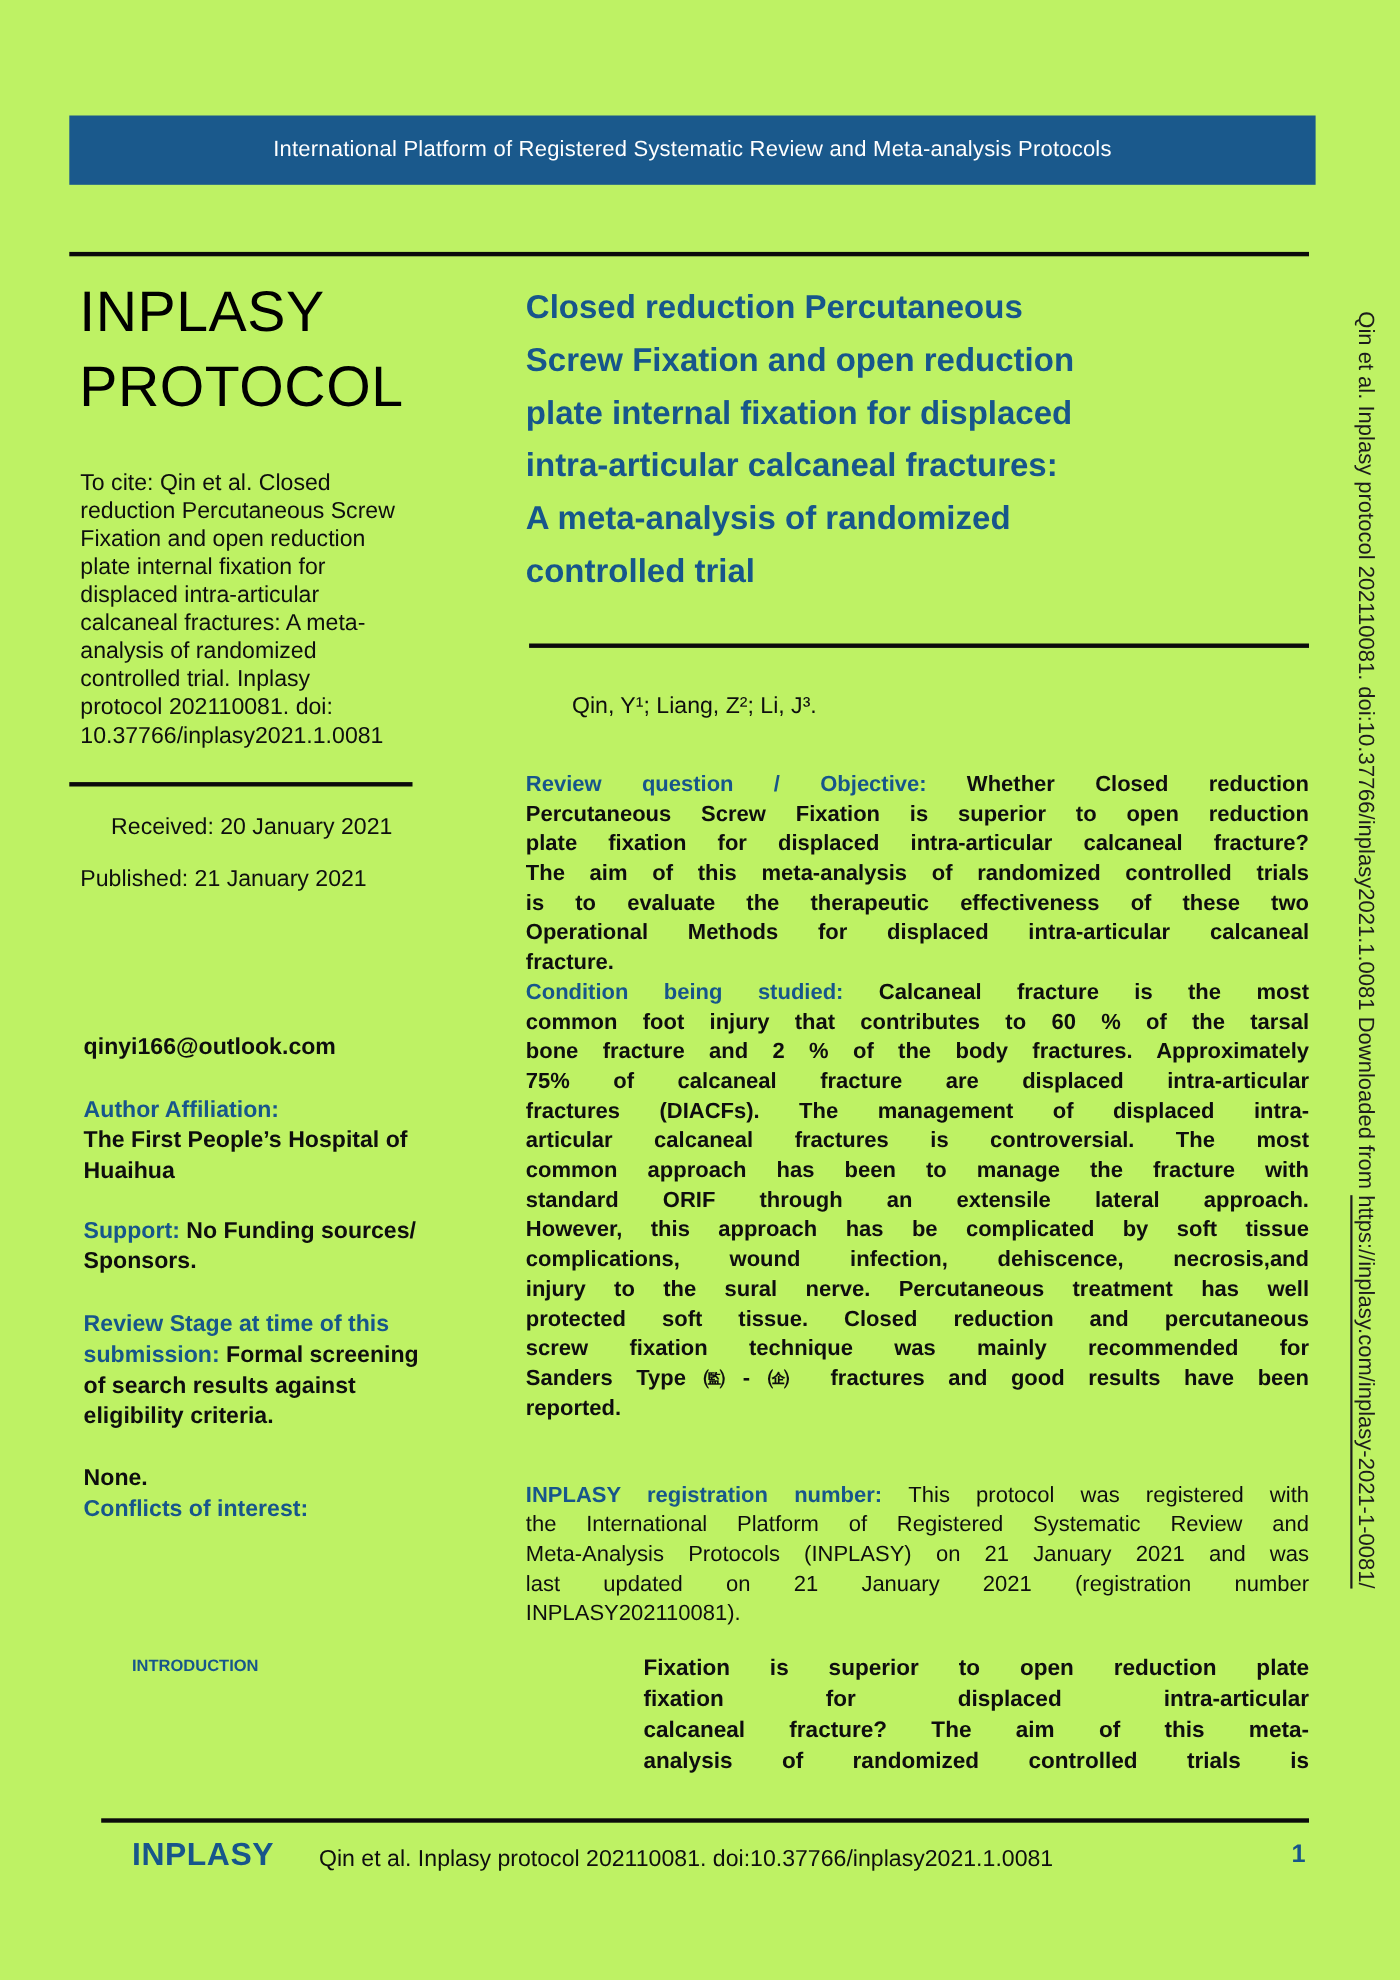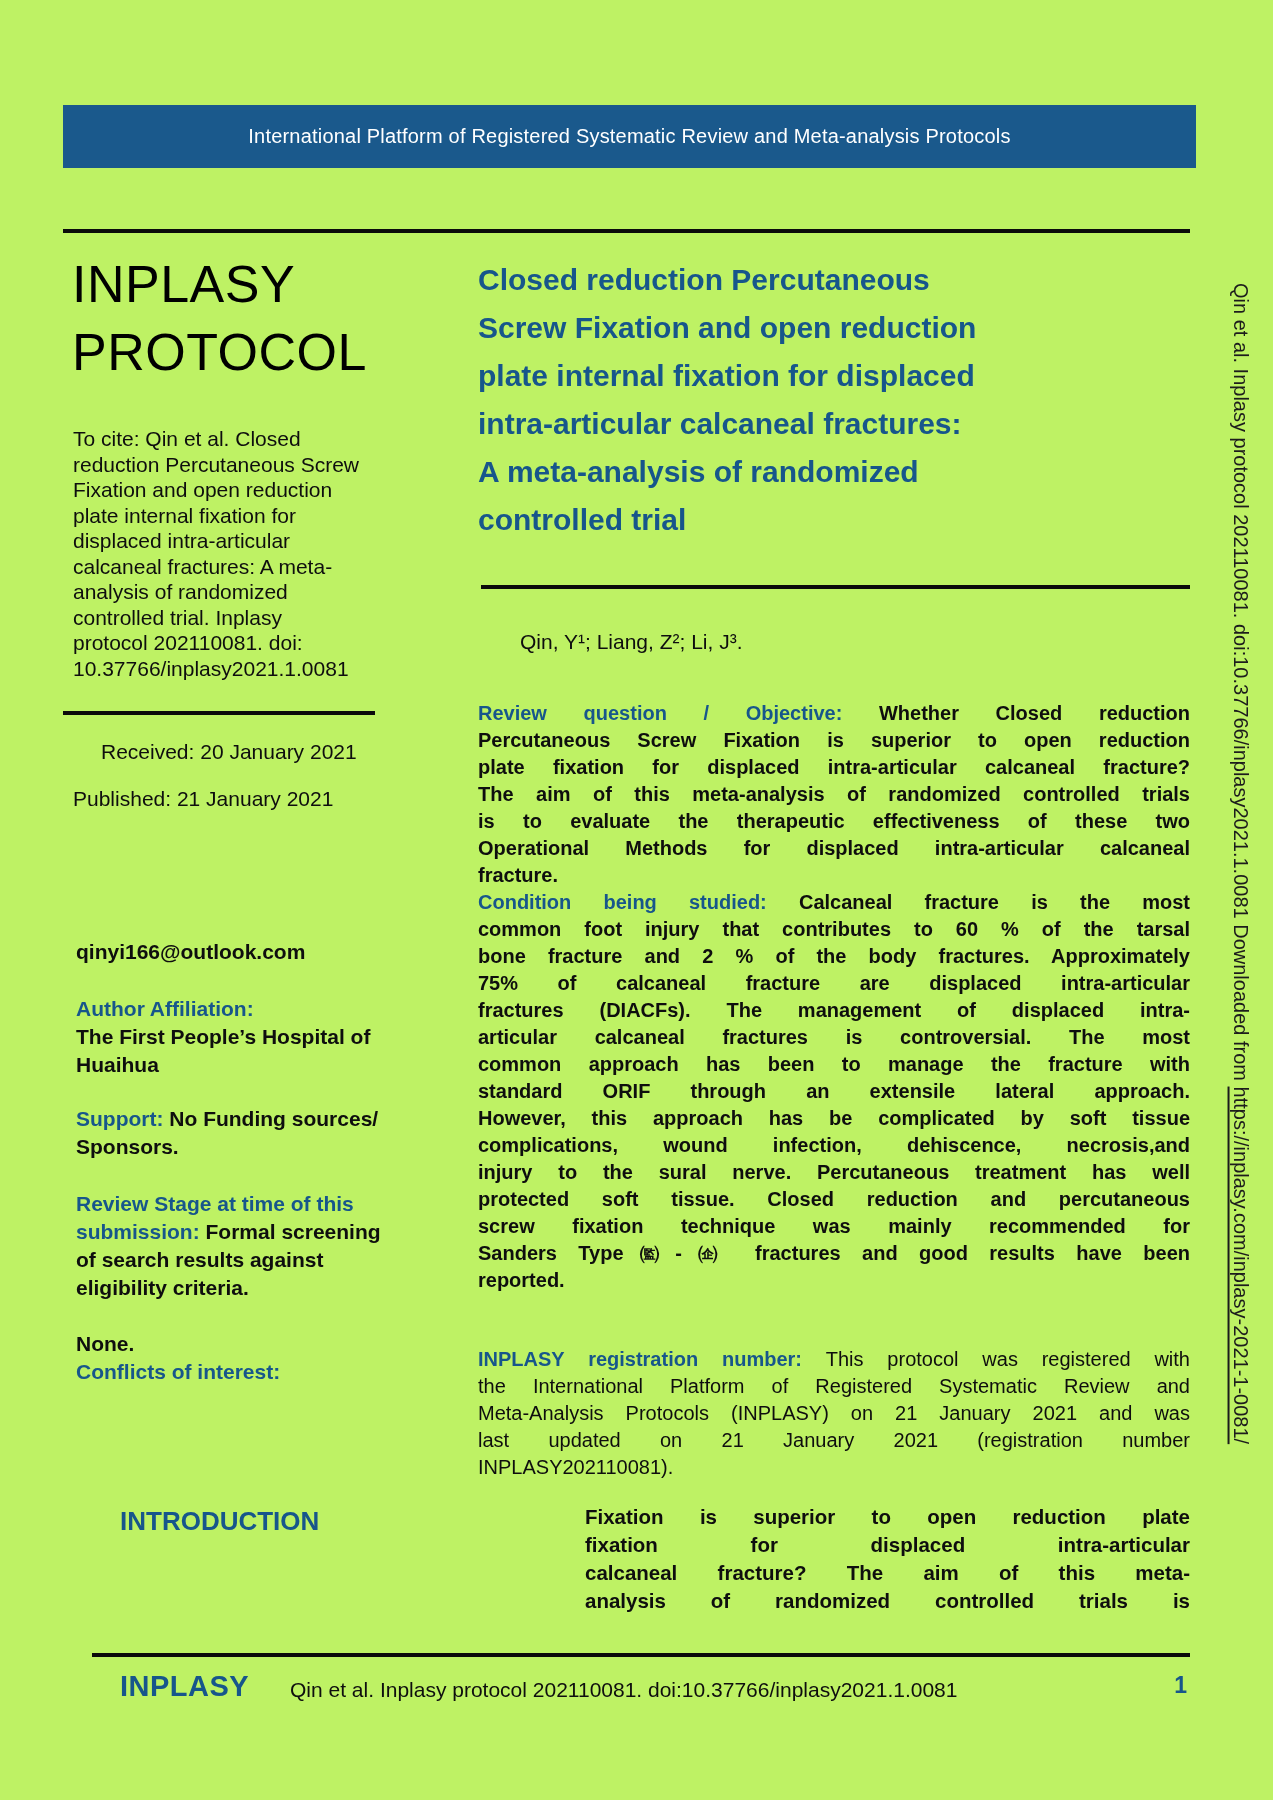--- a/index.html
+++ b/index.html
@@ -18,21 +18,21 @@
   }
   .masthead{font-size:52px;line-height:68px;color:#000;letter-spacing:0.5px;}
   .citation{font-size:21px;line-height:25.5px;}
   .meta{font-size:21px;}
   .lblock{font-size:21px;line-height:28px;font-weight:bold;}
   .title{font-size:30px;line-height:48px;font-weight:bold;}
   .authors{font-size:21px;}
   .body-col{font-size:20px;line-height:27px;}
   .just{text-align:justify;text-align-last:justify;}
   .regpara{margin-top:52px;}
-  .intro-head{font-size:26px;font-weight:bold;}
+  .intro-head{font-size:15px;font-weight:bold;}
   .intro-par{font-size:20.5px;line-height:28px;font-weight:bold;}
   .footer-logo{font-size:29px;font-weight:bold;letter-spacing:0.5px;}
   .footer-cite{font-size:21px;}
   .footer-page{font-size:23px;font-weight:bold;}
   .sidebar{
     writing-mode:vertical-rl;text-orientation:mixed;
     font-size:20px;color:#1c1c1c;white-space:nowrap;
   }
   .sidebar .link{text-decoration:underline;text-underline-position:left;}
 </style>

